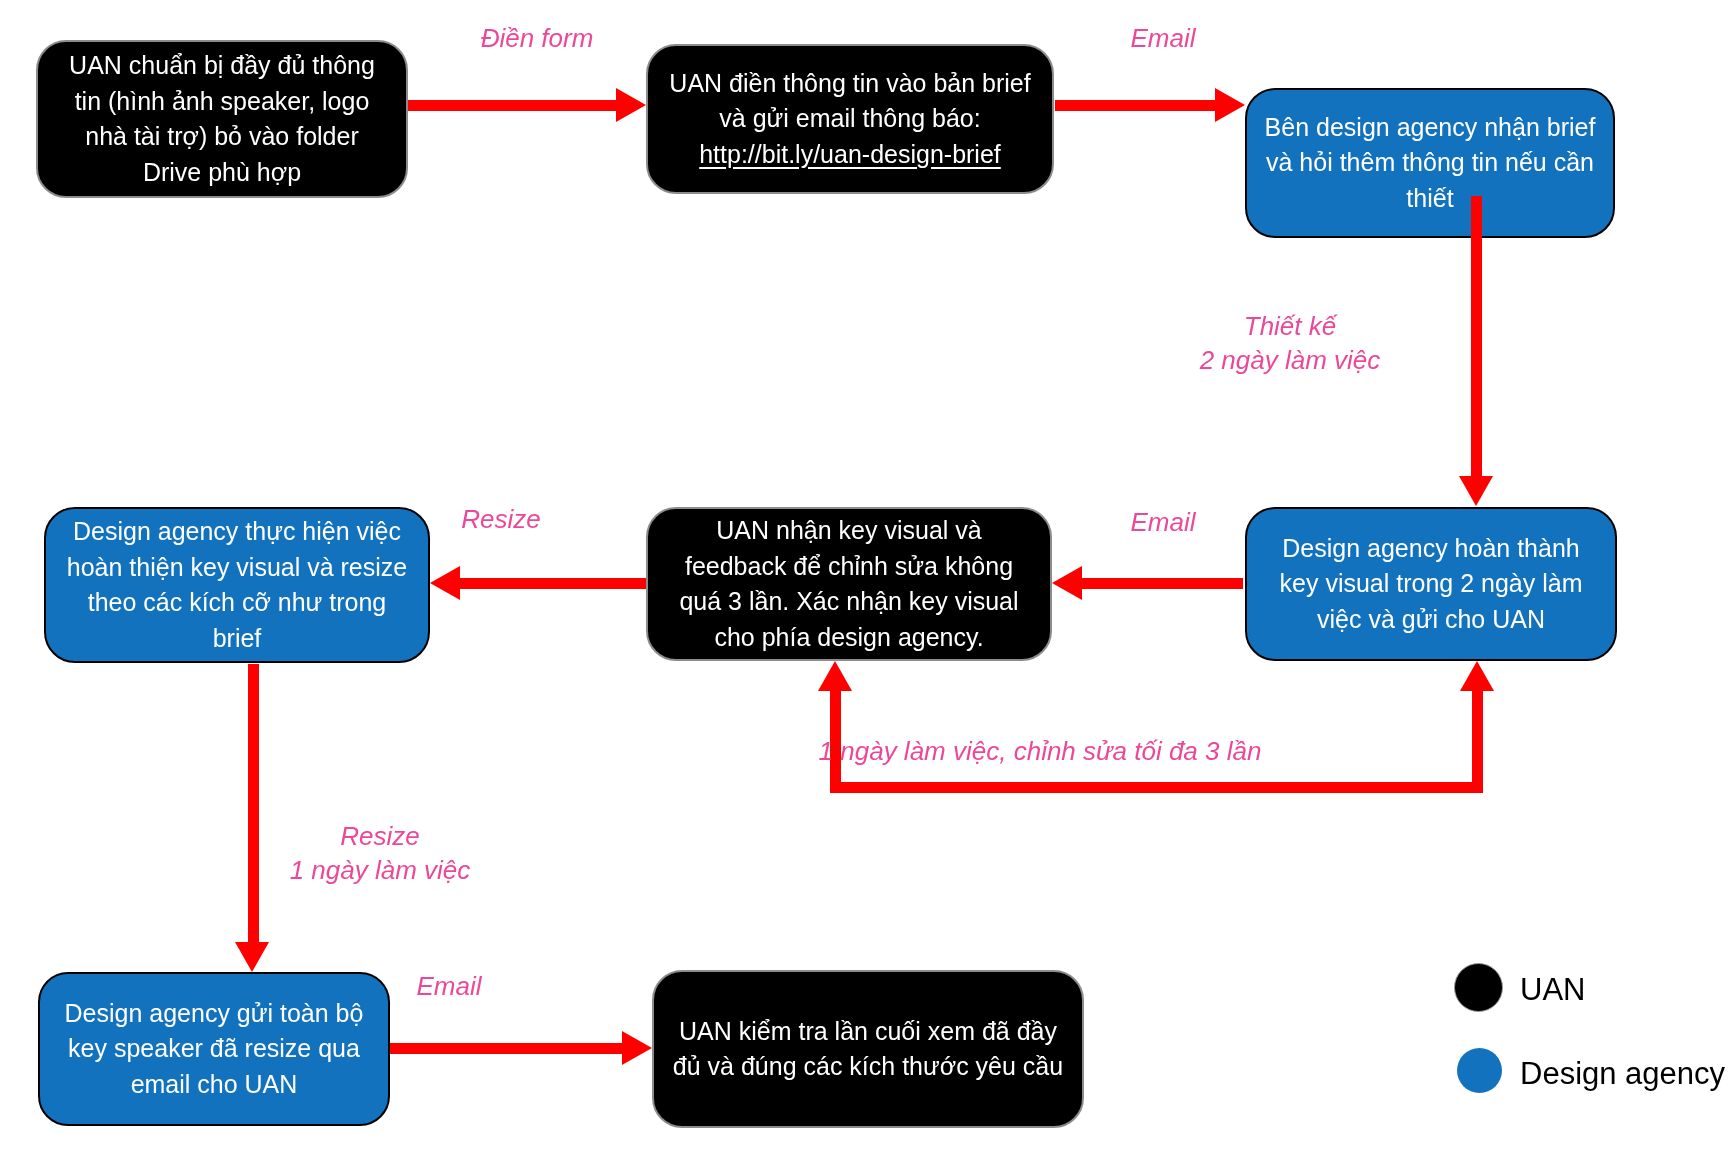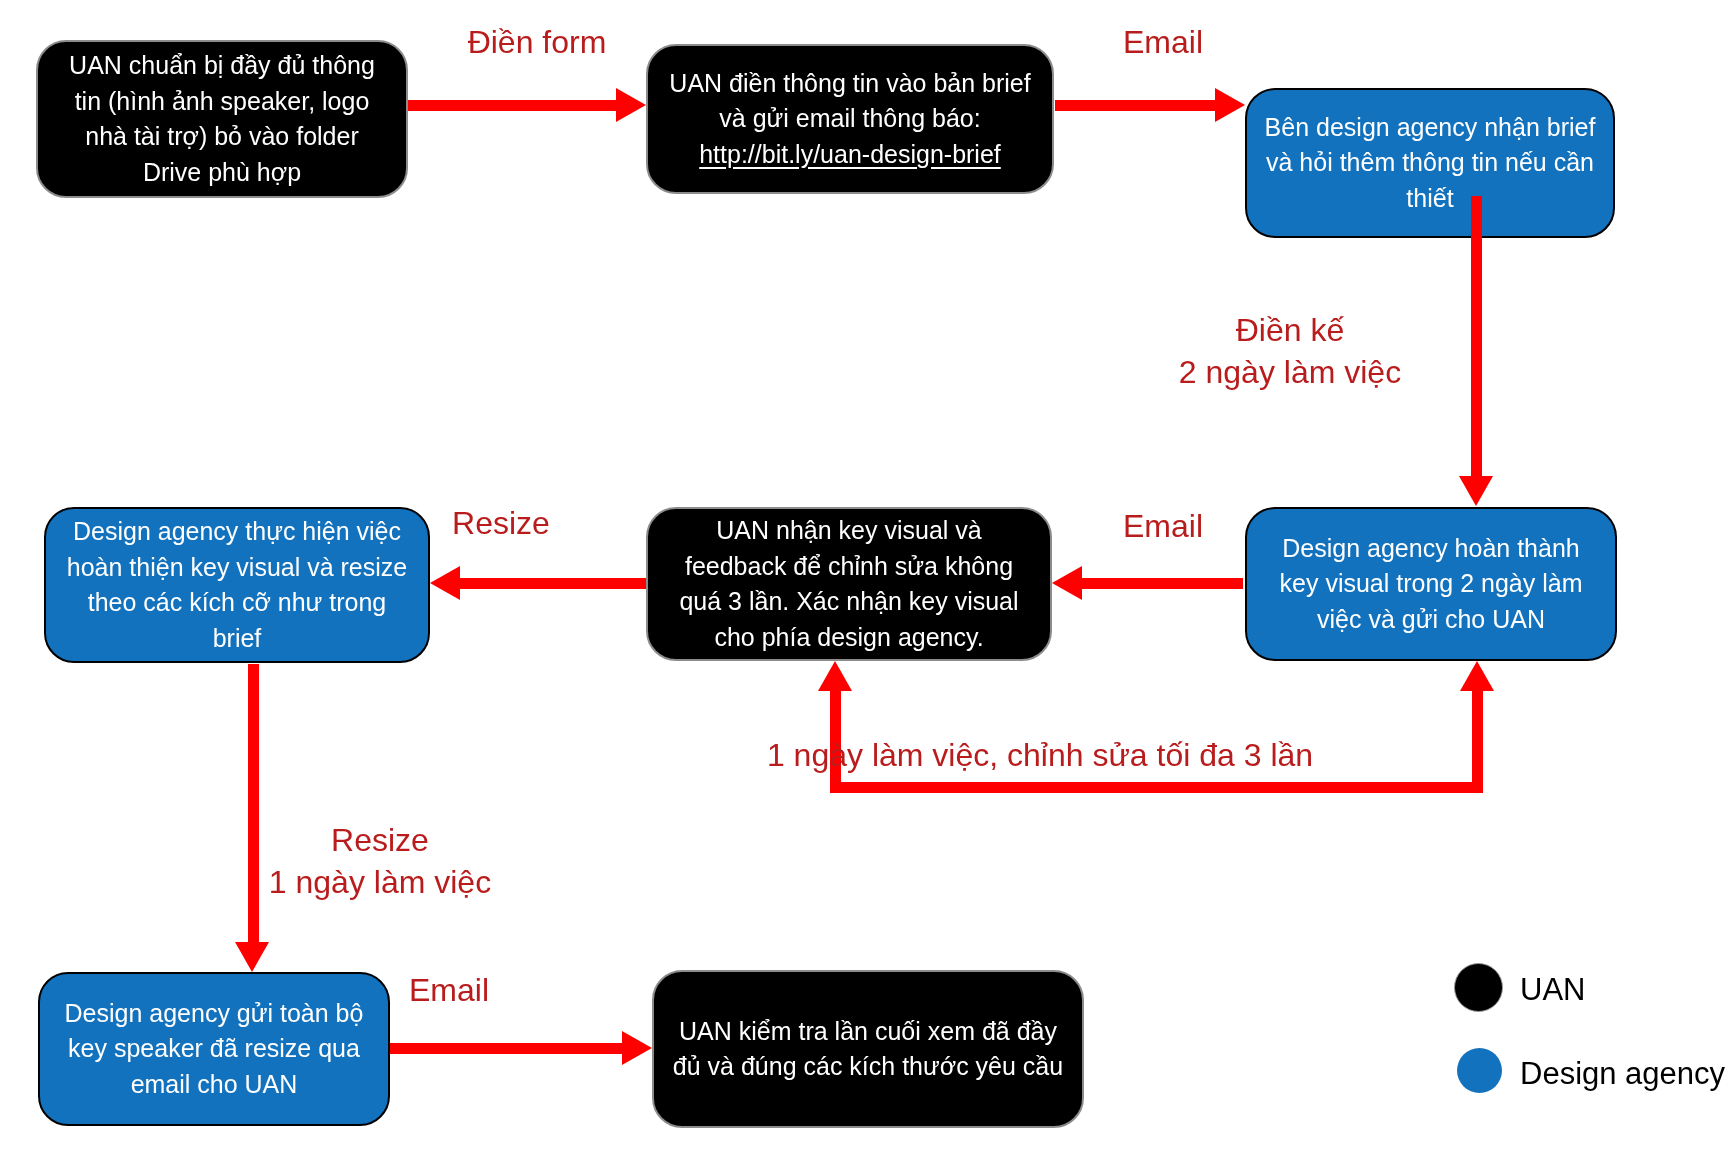--- a/index.html
+++ b/index.html
@@ -12,27 +12,27 @@
     display:flex;align-items:center;justify-content:center;text-align:center;
     color:#ffffff;font-size:25px;line-height:1.42;padding:8px 16px;
   }
   .node.uan{background:#000000;border:2px solid #8c8c8c;}
   .node.agency{background:#1272be;border:2px solid #000000;}
   .box1{left:36px;top:40px;width:372px;height:158px;}
   .box2{left:646px;top:44px;width:408px;height:150px;}
   .box3{left:1245px;top:44px;width:370px;height:150px;margin-top:44px;}
   .box4{left:1245px;top:507px;width:372px;height:154px;}
   .box5{left:646px;top:507px;width:406px;height:154px;}
-  .box6{left:44px;top:507px;width:386px;height:156px;}
+  .box6{left:44px;top:507px;width:386px;height:156px;border-radius:31px;}
   .box7{left:38px;top:972px;width:352px;height:154px;}
   .box8{left:652px;top:970px;width:432px;height:158px;}
   .link{display:block;text-decoration:underline;text-underline-offset:4px;}
   .elabel{
-    position:absolute;color:#b91c1c;font-size:32px;line-height:1.3;
-    text-align:center;white-space:nowrap;
+    position:absolute;color:#ec4899;font-size:26px;line-height:1.3;
+    text-align:center;white-space:nowrap;font-style:italic;
   }
   .lbl-dien-form{left:437px;top:22px;width:200px;}
   .lbl-email-1{left:1063px;top:22px;width:200px;}
   .lbl-thiet-ke{left:1140px;top:310px;width:300px;}
   .lbl-email-2{left:1063px;top:506px;width:200px;}
   .lbl-confirm{left:401px;top:503px;width:200px;}
   .lbl-loop{left:740px;top:735px;width:600px;}
   .lbl-resize{left:230px;top:820px;width:300px;}
   .lbl-email-3{left:349px;top:970px;width:200px;}
   .shaft{position:absolute;background:#ff0000;}
@@ -106,21 +106,21 @@
   <div class="head head-right hd-a1"></div>
   <div class="elabel lbl-dien-form">Điền form</div>
 
   <div class="shaft sh-a2"></div>
   <div class="head head-right hd-a2"></div>
   <div class="elabel lbl-email-1">Email</div>
 
   <div class="shaft sh-a3"></div>
   <div class="head head-down hd-a3"></div>
   <div class="elabel lbl-thiet-ke">
-    <div>Điền kế</div>
+    <div>Thiết kế</div>
     <div>2 ngày làm việc</div>
   </div>
 
   <div class="shaft sh-a4"></div>
   <div class="head head-left hd-a4"></div>
   <div class="elabel lbl-email-2">Email</div>
 
   <div class="shaft sh-a5"></div>
   <div class="head head-left hd-a5"></div>
   <div class="elabel lbl-confirm">Resize</div>

